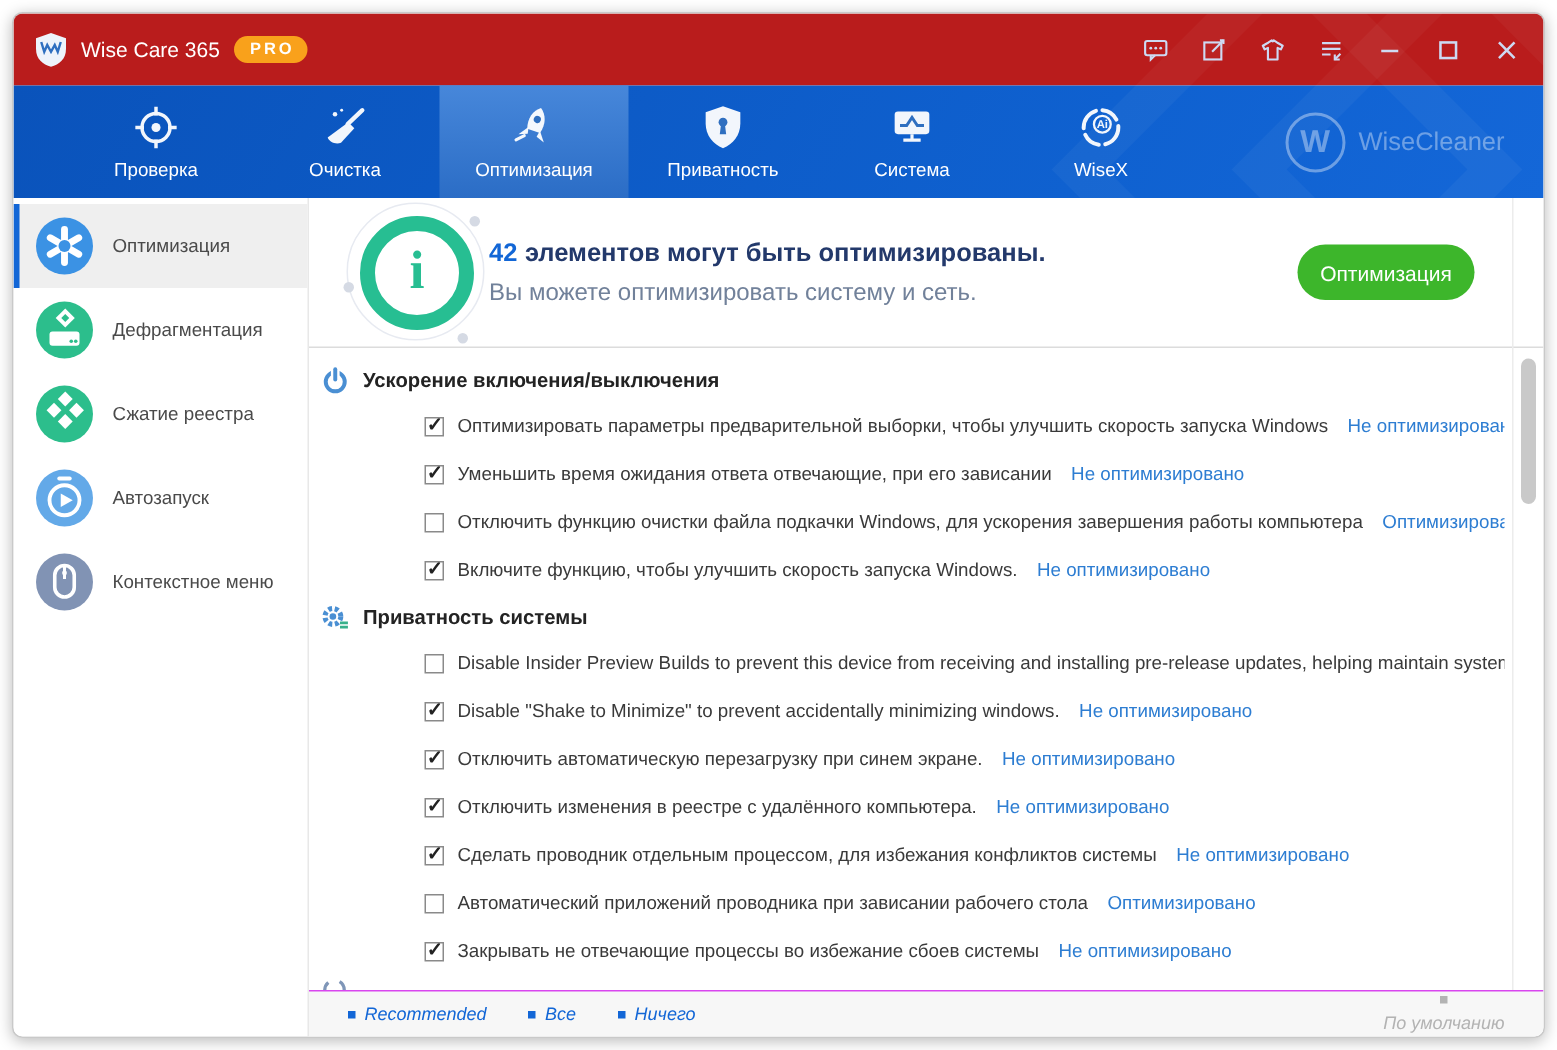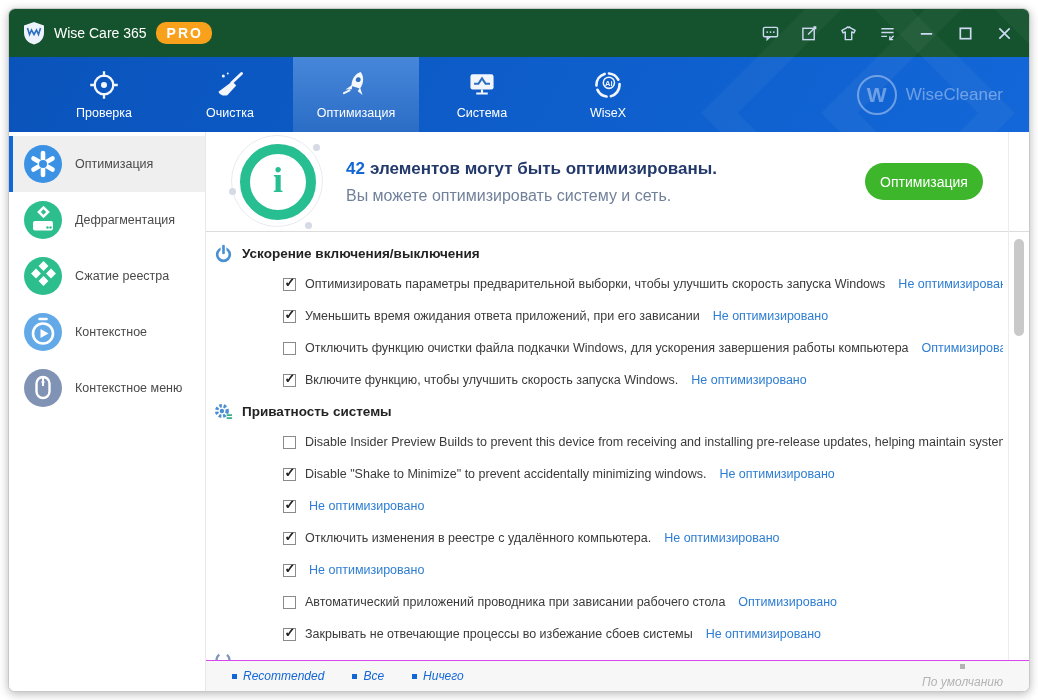--- a/index.html
+++ b/index.html
@@ -1,24 +1,24 @@
 <!DOCTYPE html>
 <html><head>
 <meta charset="utf-8">
 <style>
   * { margin:0; padding:0; box-sizing:border-box; }
   html,body { width:1038px; height:700px; background:#fff; font-family:"Liberation Sans", sans-serif; overflow:hidden; }
   .window { position:absolute; left:8px; top:8px; width:1022px; height:684px; border-radius:7px; overflow:hidden;
             border:1px solid #c9c9c9; box-shadow:0 2px 10px rgba(0,0,0,.28); display:flex; flex-direction:column; background:#fff; }
 
   
-  .titlebar { height:48px; background:#14532d; display:flex; align-items:center; padding:0 16px 0 14px; flex:none; }
+  .titlebar { height:48px; background:#b91c1c; display:flex; align-items:center; padding:0 16px 0 14px; flex:none; }
   .logo { width:22px; height:24px; flex:none; }
   .app-title { color:#fff; font-size:14px; margin-left:9px; }
-  .pro-badge { margin-left:9px; background:#f9a11b; color:#fff; font-size:14px; font-weight:bold; letter-spacing:2px;
+  .pro-badge { margin-left:9px; background:#f9a11b; color:#fff; font-size:11px; font-weight:bold; letter-spacing:2px;
                padding:2.5px 9px 3px 11px; border-radius:10px; }
   .tbar-right { margin-left:auto; display:flex; align-items:center; gap:21px; }
   .tbar-ic { width:18px; height:18px; display:flex; align-items:center; justify-content:center; cursor:default; }
   .tbar-ic svg { width:17px; height:17px; stroke:#cdd9f3; fill:none; stroke-width:1.5; }
   .tbar-ic svg .fil { fill:#cdd9f3; stroke:none; }
 
   
   .nav { height:75px; background:linear-gradient(120deg,#0a53bb 0%, #0f61d0 70%, #1467d8 100%); display:flex; position:relative; flex:none; padding-left:32px; }
   .nav::before, .nav::after { content:""; position:absolute; width:170px; height:170px; border:26px solid rgba(255,255,255,0.04); transform:rotate(45deg); top:-55px; pointer-events:none; }
   .nav::before { right:60px; } .nav::after { right:-60px; }
@@ -45,21 +45,21 @@
 
   
   .summary { height:100px; flex:none; display:flex; align-items:center; padding:0 16px; border-bottom:1px solid #dcdcdc; }
   .info-wrap { width:96px; height:96px; position:relative; flex:none; margin-left:8px; }
   .orbit { position:absolute; left:1px; top:1px; width:92px; height:92px; border:1.5px solid #e7eaf1; border-radius:50%; }
   .orbit-dot { position:absolute; width:7px; height:7px; border-radius:50%; background:#d5dae4; }
   .d1 { right:6px; top:10px; } .d2 { left:-1px; top:54px; } .d3 { right:14px; bottom:1px; }
   .info-ring { position:absolute; left:10px; top:10px; width:76px; height:76px; border:10px solid #27be92; border-radius:50%; background:#fff;
                display:flex; align-items:center; justify-content:center; }
   .info-i { font-family:"Liberation Serif", serif; font-weight:bold; font-size:36px; color:#27be92; margin-top:-3px; }
-  .summary-text { margin-left:20px; }
+  .summary-text { }
   .headline { font-size:17px; font-weight:bold; color:#23396b; }
   .headline .count { color:#1266d6; margin-right:5px; }
   .subtitle { font-size:16px; color:#71819a; margin-top:8px; }
   .opt-button { margin-left:auto; margin-right:30px; width:118px; height:37px; border-radius:19px; background:#3db62b; border:none;
                 color:#fff; font-size:14px; font-family:inherit; cursor:pointer; }
 
   
   .scroll { flex:1; padding:6px 26px 0 6px; overflow:hidden; position:relative; }
   .section-h { height:30px; display:flex; align-items:center; gap:9px; padding-left:2px; }
   .section-h svg { width:19px; height:19px; flex:none; }
@@ -178,20 +178,30 @@
               <path fill="#f4f8fd" d="M23 19 L28.5 26.5 L22 24 Z"></path>
               <path stroke="#f4f8fd" stroke-width="2.2" stroke-linecap="round" d="M13 26 L8 31"></path>
             </g>
           </svg>
       </span>
       <span class="tab-label">Оптимизация</span>
     </div>
     <div class="tab">
       <span class="tab-ic">
         <svg viewBox="0 0 36 36">
+            <path fill="#f2f6fc" d="M18 2 L31 6.5 V15 C31 24 25.5 30.5 18 33.5 C10.5 30.5 5 24 5 15 V6.5 Z"></path>
+            <circle cx="18" cy="14" r="3.3" fill="#2f6fc0"></circle>
+            <path fill="#2f6fc0" d="M16.5 16 H19.5 L20.4 23 H15.6 Z"></path>
+          </svg>
+      </span>
+      <span class="tab-label">Приватность</span>
+    </div>
+    <div class="tab">
+      <span class="tab-ic">
+        <svg viewBox="0 0 36 36">
             <rect x="5" y="6" width="26" height="17" rx="2.5" fill="#f2f6fc"></rect>
             <path d="M9 16.5 H14 L18 10.5 L22 16.5 H27" stroke="#2f6fc0" stroke-width="2.2" fill="none"></path>
             <path d="M18 23 V26.5 M11.5 27.5 H24.5" stroke="#f2f6fc" stroke-width="2.4"></path>
           </svg>
       </span>
       <span class="tab-label">Система</span>
     </div>
     <div class="tab">
       <span class="tab-ic">
         <svg viewBox="0 0 36 36">
@@ -251,21 +261,21 @@
         <span class="side-label">Сжатие реестра</span>
       </div>
       <div class="side-item">
         <span class="side-circle" style="background:#63a9e8">
           <svg viewBox="0 0 38 38">
               <path d="M15.5 6 H22.5" stroke="#fff" stroke-width="2.6" stroke-linecap="round"></path>
               <circle cx="19" cy="20.5" r="10" fill="none" stroke="#fff" stroke-width="2.6"></circle>
               <path d="M16.5 16 L24.5 20.5 L16.5 25 Z" fill="#fff"></path>
             </svg>
         </span>
-        <span class="side-label">Контекстное</span>
+        <span class="side-label">Автозапуск</span>
       </div>
       <div class="side-item">
         <span class="side-circle" style="background:#8193b4">
           <svg viewBox="0 0 38 38">
               <rect x="12.5" y="8" width="13" height="21" rx="6.5" fill="none" stroke="#fff" stroke-width="2.4"></rect>
               <path d="M19 8 V17" stroke="#fff" stroke-width="2"></path>
               <circle cx="19" cy="13" r="1.6" fill="#fff"></circle>
             </svg>
         </span>
         <span class="side-label">Контекстное меню</span>
@@ -304,21 +314,21 @@
           <span class="section-title">Ускорение включения/выключения</span>
         </div>
 
         <div class="row">
           <span class="cb checked"></span>
           <span class="row-label">Оптимизировать параметры предварительной выборки, чтобы улучшить скорость запуска Windows</span>
           <a class="status">Не оптимизировано</a>
         </div>
         <div class="row">
           <span class="cb checked"></span>
-          <span class="row-label">Уменьшить время ожидания ответа приложений, при его зависании</span>
+          <span class="row-label">Уменьшить время ожидания ответа отвечающие, при его зависании</span>
           <a class="status">Не оптимизировано</a>
         </div>
         <div class="row">
           <span class="cb"></span>
           <span class="row-label">Отключить функцию очистки файла подкачки Windows, для ускорения завершения работы компьютера</span>
           <a class="status">Оптимизировано</a>
         </div>
         <div class="row">
           <span class="cb checked"></span>
           <span class="row-label">Включите функцию, чтобы улучшить скорость запуска Windows.</span>
@@ -339,29 +349,31 @@
           <span class="row-label">Disable Insider Preview Builds to prevent this device from receiving and installing pre-release updates, helping maintain system stability.</span>
 
         </div>
         <div class="row">
           <span class="cb checked"></span>
           <span class="row-label">Disable "Shake to Minimize" to prevent accidentally minimizing windows.</span>
           <a class="status">Не оптимизировано</a>
         </div>
         <div class="row">
           <span class="cb checked"></span>
+          <span class="row-label">Отключить автоматическую перезагрузку при синем экране.</span>
           <a class="status">Не оптимизировано</a>
         </div>
         <div class="row">
           <span class="cb checked"></span>
           <span class="row-label">Отключить изменения в реестре с удалённого компьютера.</span>
           <a class="status">Не оптимизировано</a>
         </div>
         <div class="row">
           <span class="cb checked"></span>
+          <span class="row-label">Сделать проводник отдельным процессом, для избежания конфликтов системы</span>
           <a class="status">Не оптимизировано</a>
         </div>
         <div class="row">
           <span class="cb"></span>
           <span class="row-label">Автоматический приложений проводника при зависании рабочего стола</span>
           <a class="status">Оптимизировано</a>
         </div>
         <div class="row">
           <span class="cb checked"></span>
           <span class="row-label">Закрывать не отвечающие процессы во избежание сбоев системы</span>

